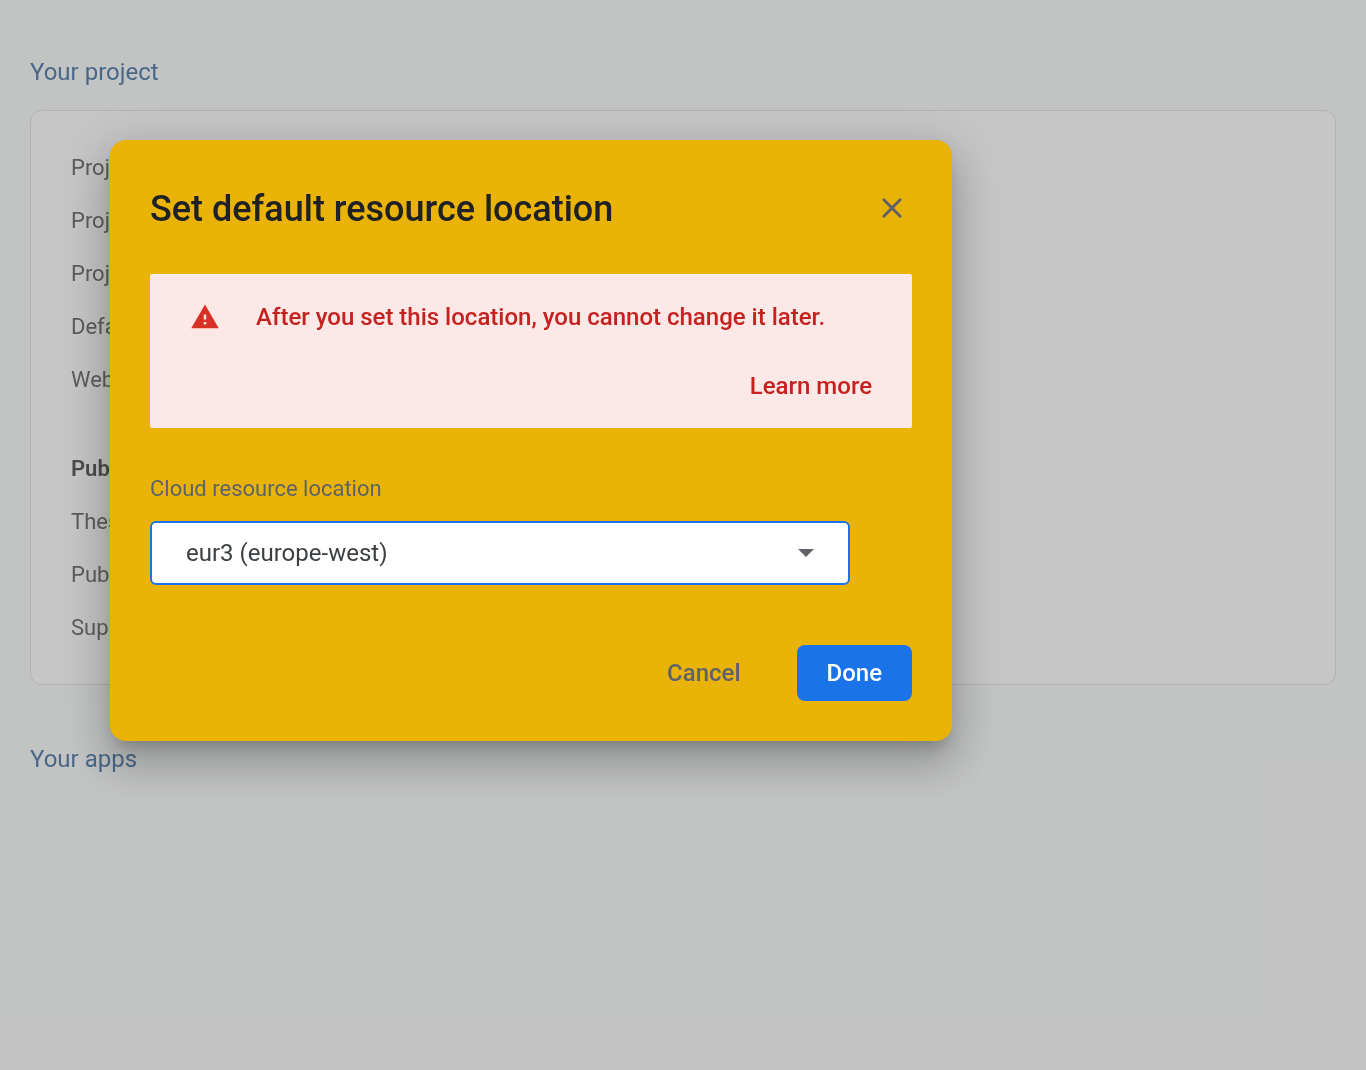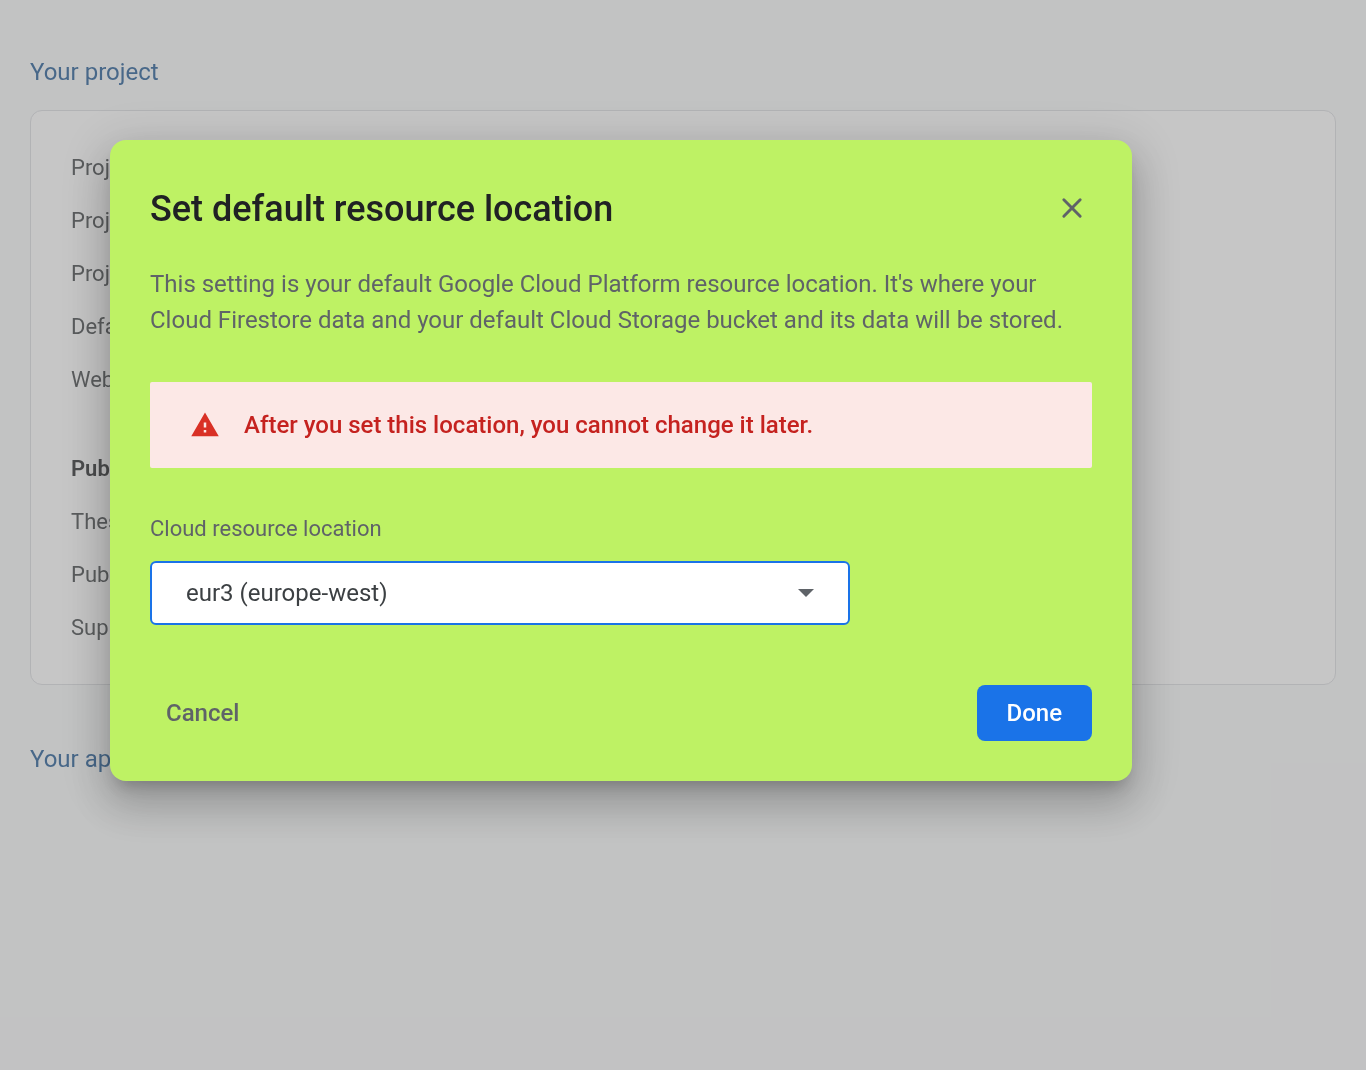--- a/index.html
+++ b/index.html
@@ -43,22 +43,22 @@
   .scrim {
     position: absolute;
     inset: 0;
     background: rgba(128,128,128,0.45);
   }
   
   .dialog {
     position: absolute;
     top: 140px;
     left: 110px;
-    width: 1022px;
-    background: #bef264;
+    width: 842px;
+    background: #eab308;
     border-radius: 16px;
     box-shadow: 0 11px 15px -7px rgba(0,0,0,.2),
                 0 24px 38px 3px rgba(0,0,0,.14),
                 0 9px 46px 8px rgba(0,0,0,.12);
     padding: 48px 40px 40px 40px;
   }
   .dialog-header {
     display: flex;
     align-items: flex-start;
     justify-content: space-between;
@@ -87,21 +87,21 @@
   .warning {
     margin-top: 44px;
     background: #fce8e6;
     border-radius: 2px;
     padding: 28px 40px;
     position: relative;
   }
   .warning-top {
     display:flex;
     align-items: center;
-    gap: 24px;
+    gap: 36px;
   }
   .warning-icon {
     color: #d93025;
   }
   .warning-icon svg { width: 30px; height: 30px; display:block; }
   .warning-text {
     font-size: 24px;
     font-weight: 500;
     color: #c5221f;
   }
@@ -141,21 +141,21 @@
   }
   .select-caret {
     width: 0; height: 0;
     border-left: 8px solid transparent;
     border-right: 8px solid transparent;
     border-top: 8px solid #5f6368;
   }
   .dialog-actions {
     margin-top: 60px;
     display:flex;
-    justify-content:space-between;
+    justify-content:flex-end;
     align-items:center;
     gap: 40px;
   }
   .btn-text {
     font-size: 24px;
     font-weight: 500;
     color: #5f6368;
     padding: 12px 16px;
     cursor:pointer;
     border-radius: 6px;
@@ -195,31 +195,33 @@
   <div class="dialog-header">
     <div class="dialog-title">Set default resource location</div>
     <div class="close-btn">
       <svg viewBox="0 0 24 24" fill="none" stroke="currentColor" stroke-width="2.5" stroke-linecap="round">
         <line x1="5" y1="5" x2="19" y2="19"></line>
         <line x1="19" y1="5" x2="5" y2="19"></line>
       </svg>
     </div>
   </div>
 
-  <div class="dialog-desc">This setting is your default Google Cloud Platform resource location. It's where your Cloud Firestore data and your default Cloud Storage bucket and its data will be stored.</div>
 
   <div class="warning">
     <div class="warning-top">
       <span class="warning-icon">
         <svg viewBox="0 0 24 24" fill="currentColor">
             <path d="M1 21h22L12 2 1 21zm12-3h-2v-2h2v2zm0-4h-2v-4h2v4z"></path>
           </svg>
       </span>
       <span class="warning-text">After you set this location, you cannot change it later.</span>
     </div>
+    <div class="warning-link-row">
+      <a class="warning-link">Learn more</a>
+    </div>
   </div>
 
   <div class="field-label">Cloud resource location</div>
 
   <div class="select">
     <span class="select-value">eur3 (europe-west)</span>
     <span class="select-caret"></span>
   </div>
 
   <div class="dialog-actions">

